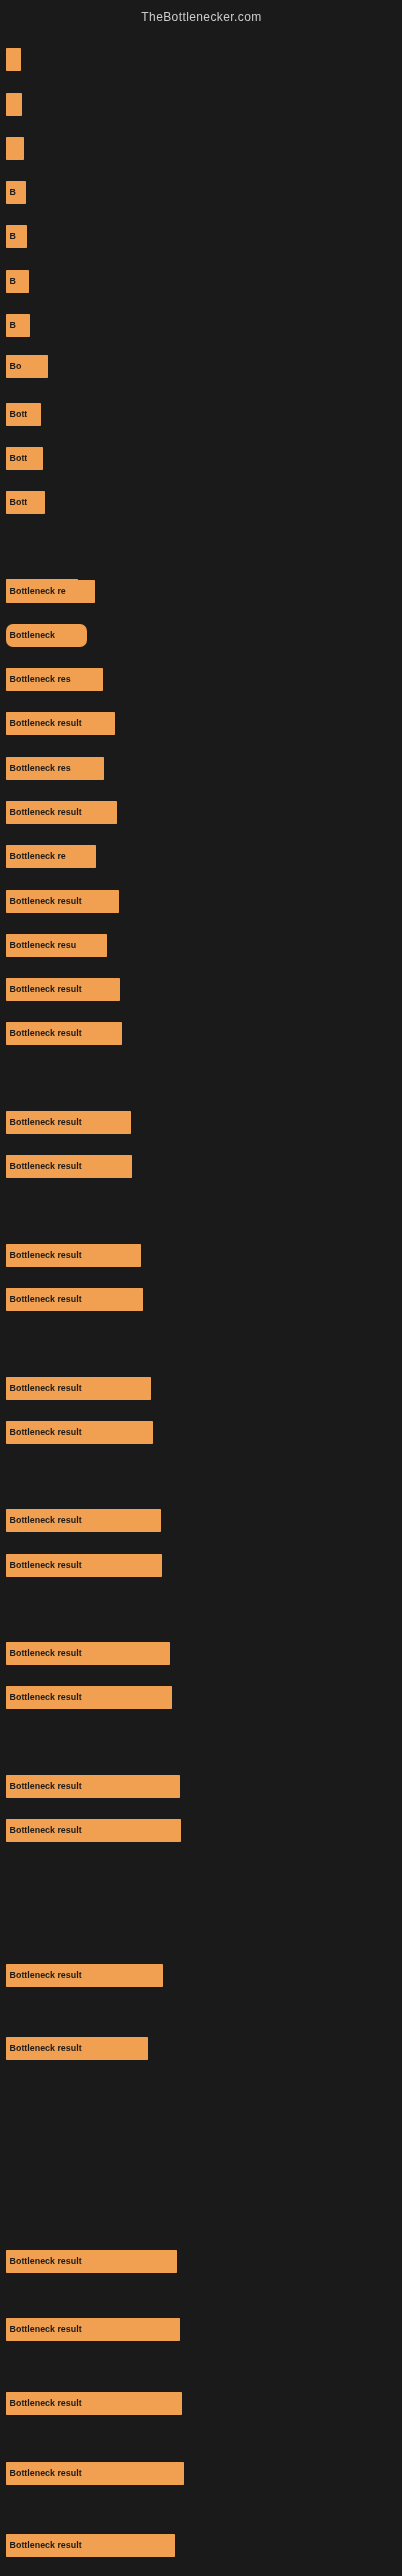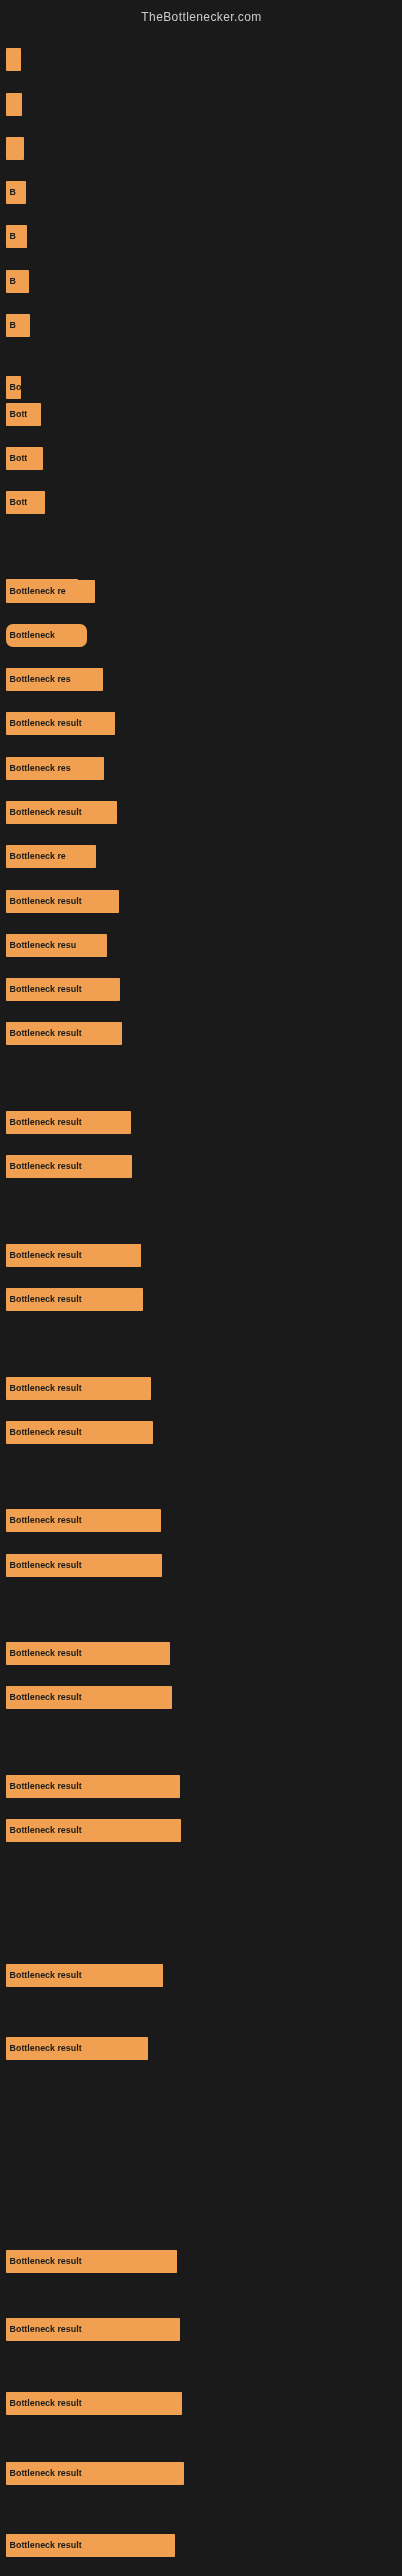--- a/index.html
+++ b/index.html
@@ -61,21 +61,21 @@
     </div>
     <div class="bar-item" style="top: 225px; width: 21px;">
       <span class="bar-label">B</span>
     </div>
     <div class="bar-item" style="top: 270px; width: 22.5px;">
       <span class="bar-label">B</span>
     </div>
     <div class="bar-item" style="top: 314px; width: 24px;">
       <span class="bar-label">B</span>
     </div>
-    <div class="bar-item" style="top: 376px; width: 15px; justify-content: center;">
+    <div class="bar-item" style="top: 355px; width: 42px;">
       <span class="bar-label">Bo</span>
     </div>
     <div class="bar-item" style="top: 403px; width: 35px;">
       <span class="bar-label">Bott</span>
     </div>
     <div class="bar-item" style="top: 447px; width: 37px;">
       <span class="bar-label">Bott</span>
     </div>
     <div class="bar-item" style="top: 491px; width: 39px;">
       <span class="bar-label">Bott</span>

